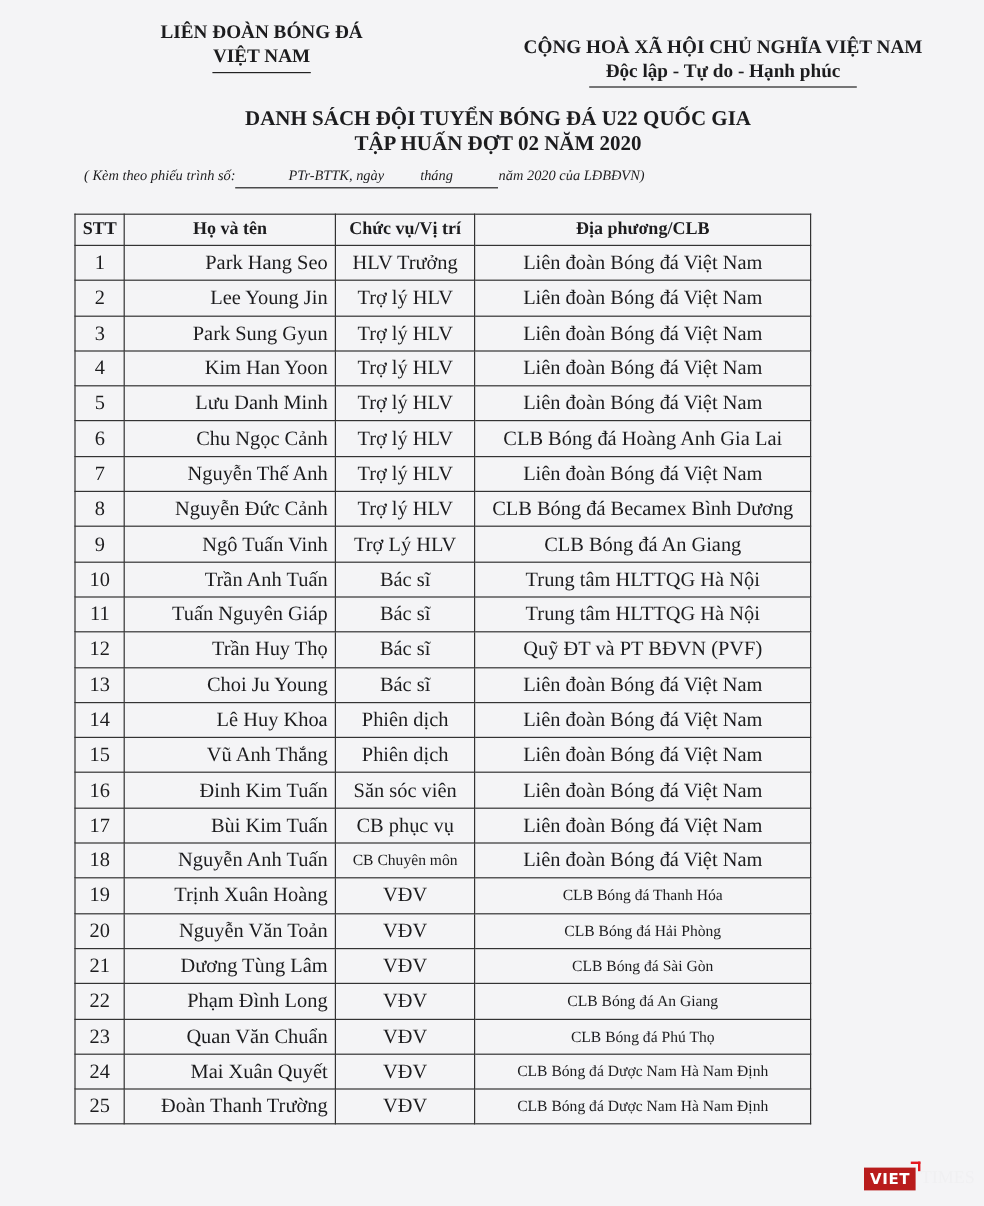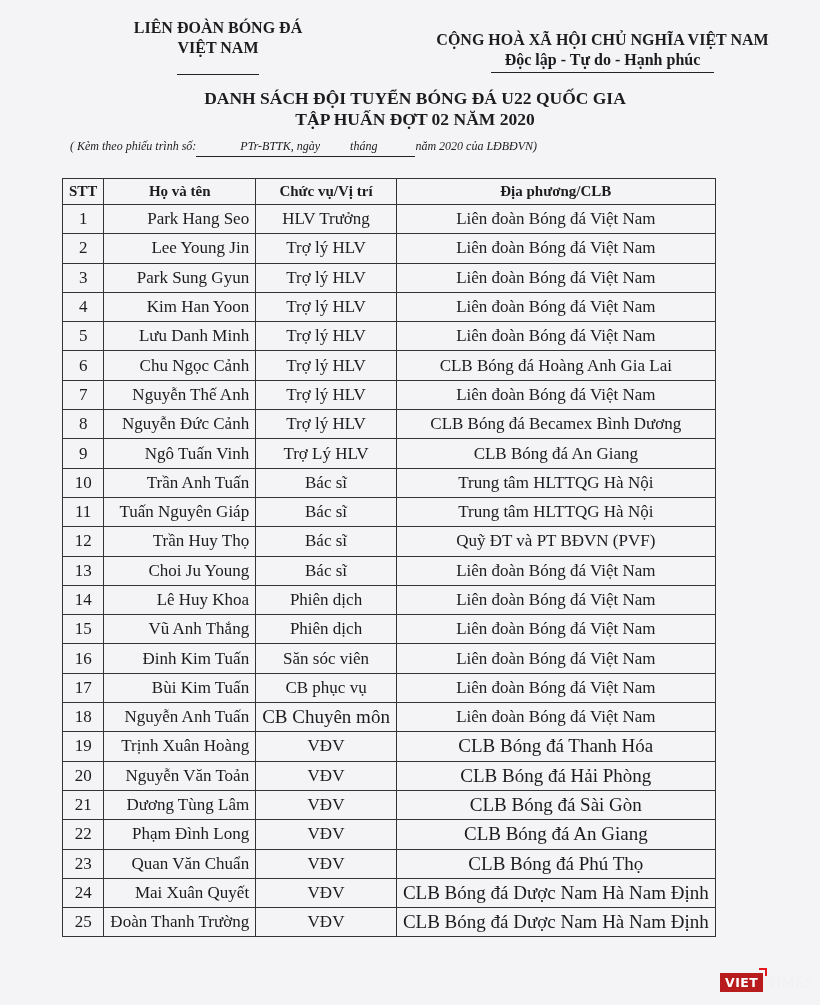--- a/index.html
+++ b/index.html
@@ -11,21 +11,21 @@
     position: relative;
   }
   .hdr-left {
     position: absolute; left: 118px; top: 18px; width: 200px;
     text-align: center; font-weight: bold; font-size: 16px; line-height: 20px;
   }
   .hdr-right {
     position: absolute; left: 395px; top: 30px; width: 415px;
     text-align: center; font-weight: bold; font-size: 16px; line-height: 20px;
   }
-  .ul { display: inline-block; border-bottom: 1.5px solid #222; padding-bottom: 16px; }
+  .ul { display: inline-block; border-bottom: 1.5px solid #222; padding-bottom: 2px; }
   .ul-wide { display: inline-block; border-bottom: 1.5px solid #222; padding: 0 14px 2px; }
   .title {
     position: absolute; left: 60px; top: 88px; width: 710px; text-align: center;
     font-weight: bold; font-size: 17.5px; line-height: 21px;
   }
   .subtitle {
     position: absolute; left: 70px; top: 139px; width: 700px;
     font-style: italic; font-size: 12px; white-space: pre;
   }
   .subtitle .gap1 { display: inline-block; width: 44px; }
@@ -43,21 +43,21 @@
   }
   table.roster th { font-weight: bold; font-size: 15px; height: 25px; text-align: center; }
   col.c-stt { width: 35px; }
   col.c-name { width: 223px; }
   col.c-role { width: 136px; }
   col.c-club { width: 311px; }
   td.stt { text-align: center; padding: 0 2px; }
   td.name { text-align: right; }
   td.role { text-align: center; }
   td.club { text-align: center; }
-  td.small { font-size: 19px; }
+  td.small { font-size: 13px; }
   .logo {
     position: absolute; left: 720px; top: 972px; height: 20px;
     display: flex; align-items: center;
   }
   .logo .viet {
     background: #b91c1c; color: #fff; font-family: "DejaVu Sans", sans-serif;
     font-weight: bold; font-size: 12.5px; padding: 2px 5px; letter-spacing: 0.5px;
     position: relative;
   }
   .logo .viet::after {

